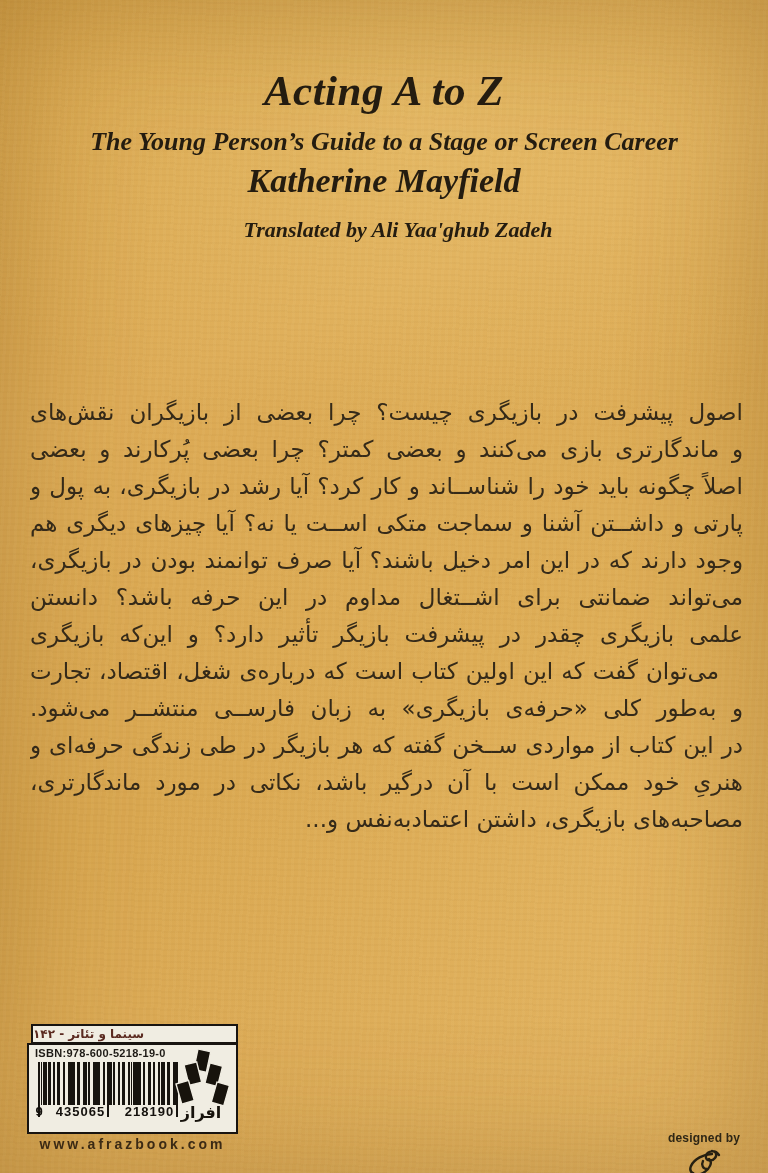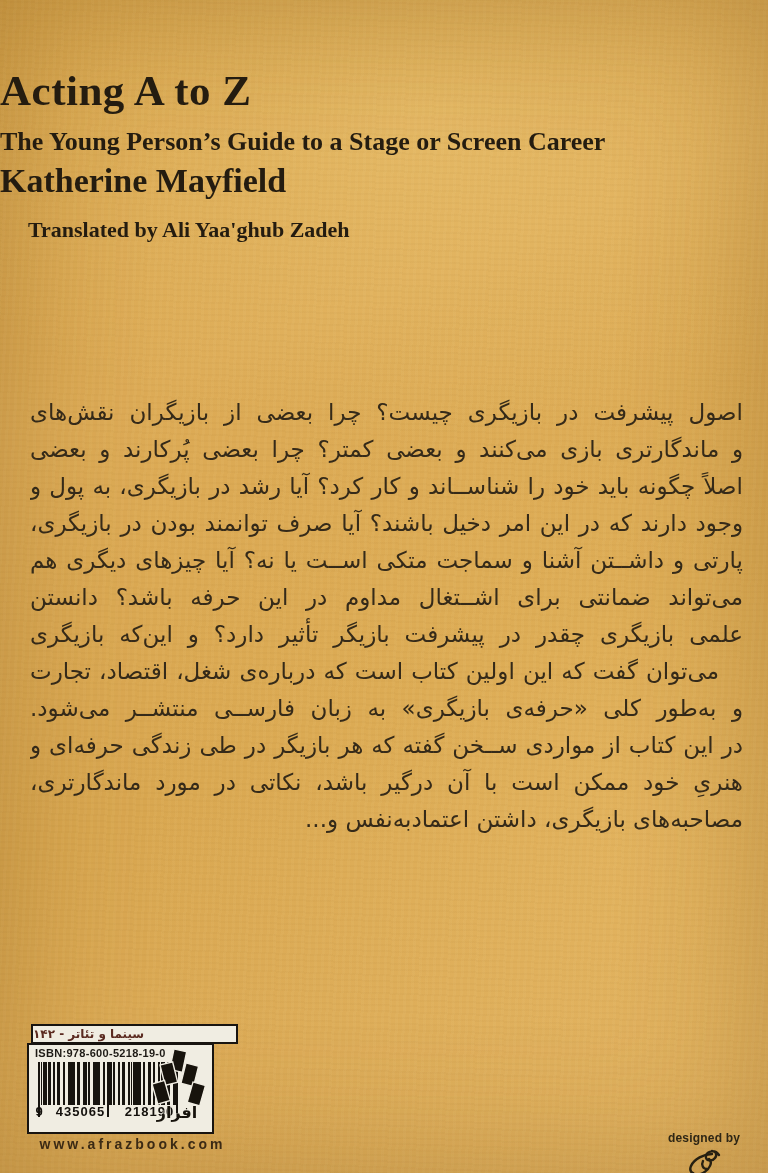--- a/index.html
+++ b/index.html
@@ -11,22 +11,22 @@
     background:
       repeating-linear-gradient(93deg, rgba(255,235,180,0.045) 0 3px, rgba(0,0,0,0) 3px 7px),
       repeating-linear-gradient(2deg, rgba(120,80,20,0.035) 0 2px, rgba(0,0,0,0) 2px 6px),
       radial-gradient(ellipse 900px 520px at 55% 10%, rgba(255,228,150,0.28), rgba(255,228,150,0) 62%),
       radial-gradient(ellipse 760px 900px at 82% 72%, rgba(255,214,128,0.20), rgba(255,214,128,0) 65%),
       linear-gradient(158deg, #d4a047 0%, #ddab56 30%, #d9a750 58%, #ddad5c 100%);
     box-shadow: inset 0 0 140px rgba(115,75,15,0.30);
     font-family:"Liberation Sans", sans-serif;
   }
   
-  .ttl{position:absolute;left:0;right:0;color:#241c10;
-       font-family:"Liberation Serif", serif;font-weight:bold;}
+  .ttl{position:absolute;left:0;right:0;text-align:center;color:#241c10;
+       font-family:"Liberation Serif", serif;font-weight:bold;font-style:italic;}
   .book-title{top:66px;font-size:43px;letter-spacing:0.5px;}
   .book-subtitle{top:127px;font-size:26px;}
   .book-author{top:162px;font-size:34px;}
   .book-translator{top:217px;font-size:22px;padding-left:28px;}
   
   .blurb{
     position:absolute;top:394px;right:25px;left:30px;
     direction:rtl;
     font-family:"DejaVu Sans", sans-serif;
     font-size:23px;color:#352a19;
@@ -41,21 +41,21 @@
   .category-strip{
     position:absolute;left:31px;top:1024px;width:207px;height:20px;
     box-sizing:border-box;border:2px solid #181410;background:#f0ede2;
     display:flex;align-items:center;justify-content:flex-start;
   }
   .category-strip span{
     direction:rtl;font-family:"DejaVu Sans", sans-serif;
     font-size:12px;font-weight:bold;color:#5b2a20;line-height:1;
   }
   .isbn-box{
-    position:absolute;left:27px;top:1043px;width:187px;height:91px;
+    position:absolute;left:27px;top:1043px;width:211px;height:91px;
     box-sizing:border-box;border:2px solid #181410;background:#f0ede2;
   }
   .isbn-text{
     position:absolute;top:2px;left:6px;
     font-size:11px;font-weight:bold;letter-spacing:0.3px;color:#1d1a15;
   }
   .bars{
     position:absolute;left:9px;top:17px;width:140px;height:43px;
     background-image:
       repeating-linear-gradient(90deg, #17140f 0 2px, rgba(0,0,0,0) 2px 5px),
@@ -87,22 +87,22 @@
 
   <div class="ttl book-title">Acting A to Z</div>
   <div class="ttl book-subtitle">The Young Person’s Guide to a Stage or Screen Career</div>
   <div class="ttl book-author">Katherine Mayfield</div>
   <div class="ttl book-translator">Translated by Ali Yaa'ghub Zadeh</div>
 
   <div class="blurb" id="blurb" dir="rtl" lang="fa">
       <div class="blurb-line">اصول پیشرفت در بازیگری چیست؟ چرا بعضی از بازیگران نقش‌های جدی‌تر</div>
       <div class="blurb-line">و ماندگارتری بازی می‌کنند و بعضی کمتر؟ چرا بعضی پُرکارند و بعضی کم‌کار.</div>
       <div class="blurb-line">اصلاً چگونه باید خود را شناســاند و کار کرد؟ آیا رشد در بازیگری، به پول و</div>
+      <div class="blurb-line">پارتی و داشــتن آشنا و سماجت متکی اســت یا نه؟ آیا چیزهای دیگری هم</div>
       <div class="blurb-line">وجود دارند که در این امر دخیل باشند؟ آیا صرف توانمند بودن در بازیگری،</div>
-      <div class="blurb-line">پارتی و داشــتن آشنا و سماجت متکی اســت یا نه؟ آیا چیزهای دیگری هم</div>
       <div class="blurb-line">می‌تواند ضمانتی برای اشــتغال مداوم در این حرفه باشد؟ دانستن آموزه‌های</div>
       <div class="blurb-line">علمی بازیگری چقدر در پیشرفت بازیگر تأثیر دارد؟ و این‌که بازیگری کدام‌یک</div>
       <div class="blurb-line indent">می‌توان گفت که این اولین کتاب است که درباره‌ی شغل، اقتصاد، تجارت</div>
       <div class="blurb-line">و به‌طور کلی «حرفه‌ی بازیگری» به زبان فارســی منتشــر می‌شود. نویسنده</div>
       <div class="blurb-line">در این کتاب از مواردی ســخن گفته که هر بازیگر در طی زندگی حرفه‌ای و</div>
       <div class="blurb-line">هنریِ خود ممکن است با آن درگیر باشد، نکاتی در مورد ماندگارتری، تست‌ها و</div>
       <div class="blurb-line para-end">مصاحبه‌های بازیگری، داشتن اعتمادبه‌نفس و...</div>
     </div>
 
   <div class="category-strip">

